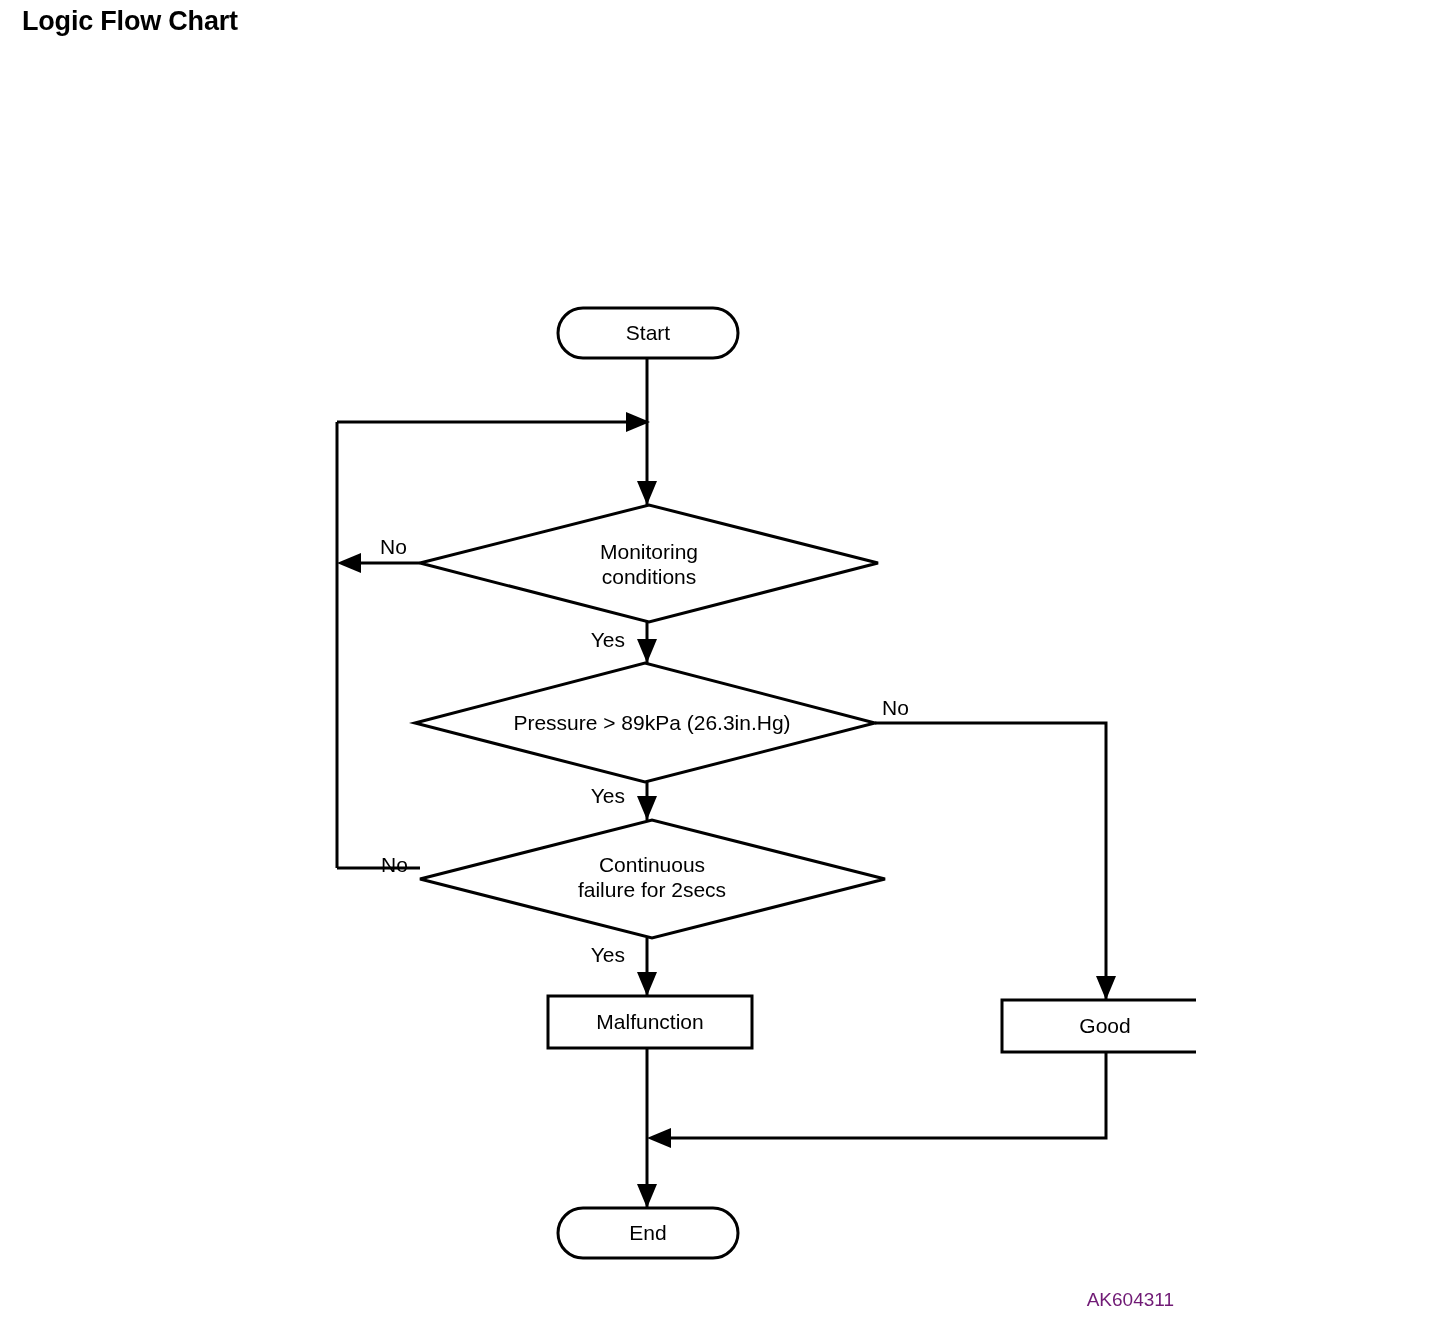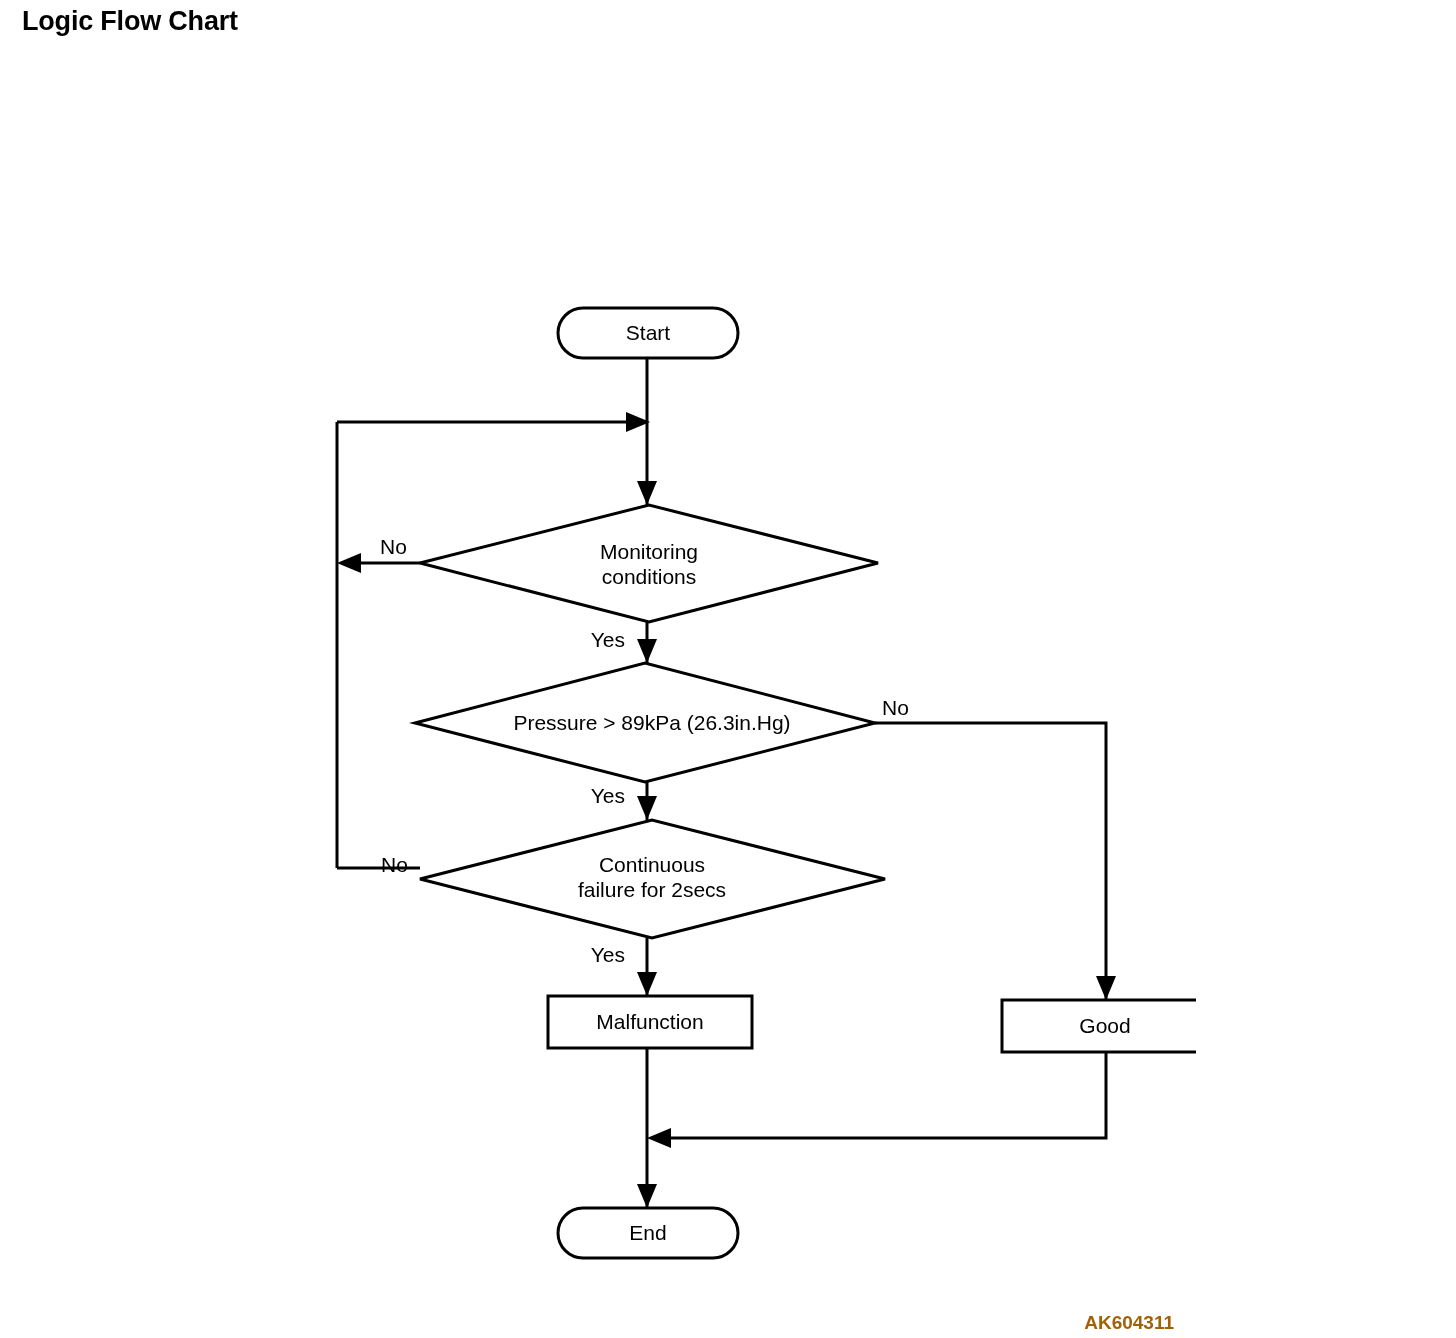--- a/index.html
+++ b/index.html
@@ -25,25 +25,25 @@
     top: 6px;
     font-size: 27px;
     font-weight: bold;
     letter-spacing: -0.2px;
     color: #000000;
     white-space: nowrap;
   }
   #figure-code {
     position: absolute;
     right: 22px;
-    bottom: 4px;
+    bottom: 27px;
     font-size: 19px;
-    font-weight: bold;
+    font-weight: normal;
     letter-spacing: 0px;
-    color: #a16207;
+    color: #701a75;
     white-space: nowrap;
   }
   #flow-svg {
     position: absolute;
     left: 0;
     top: 0;
     width: 1456px;
     height: 1338px;
   }
   .node-text {

